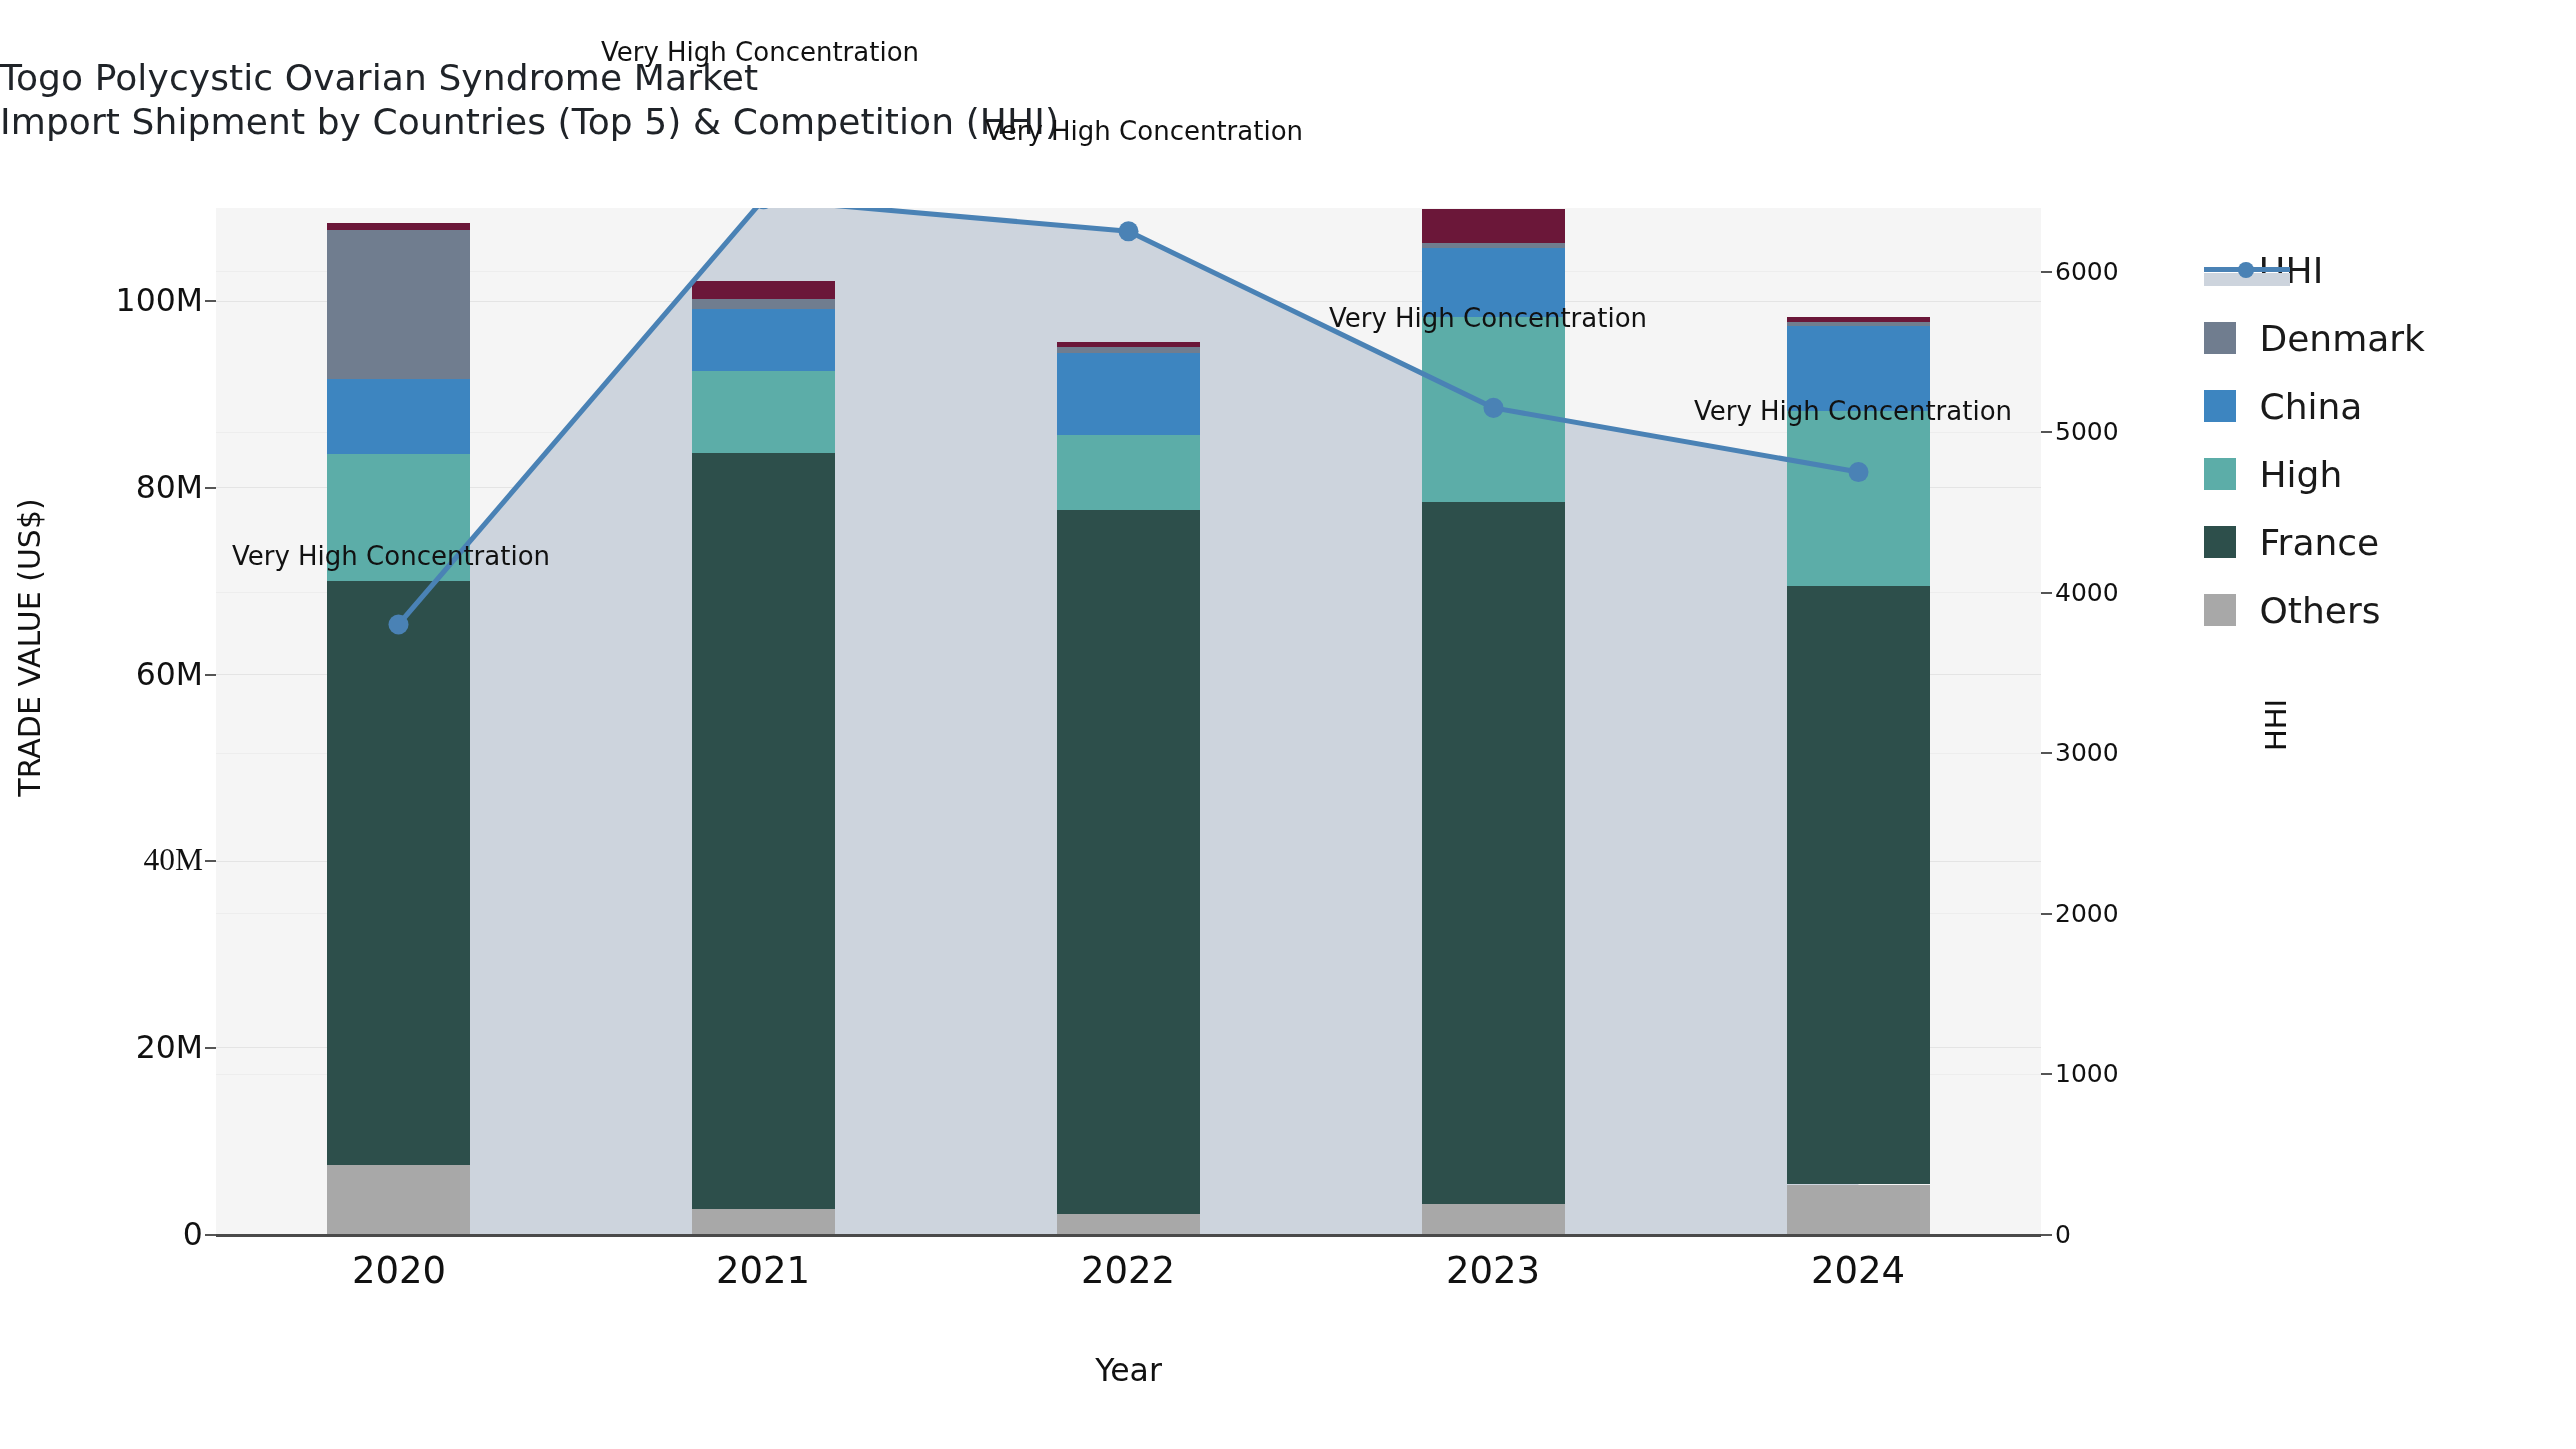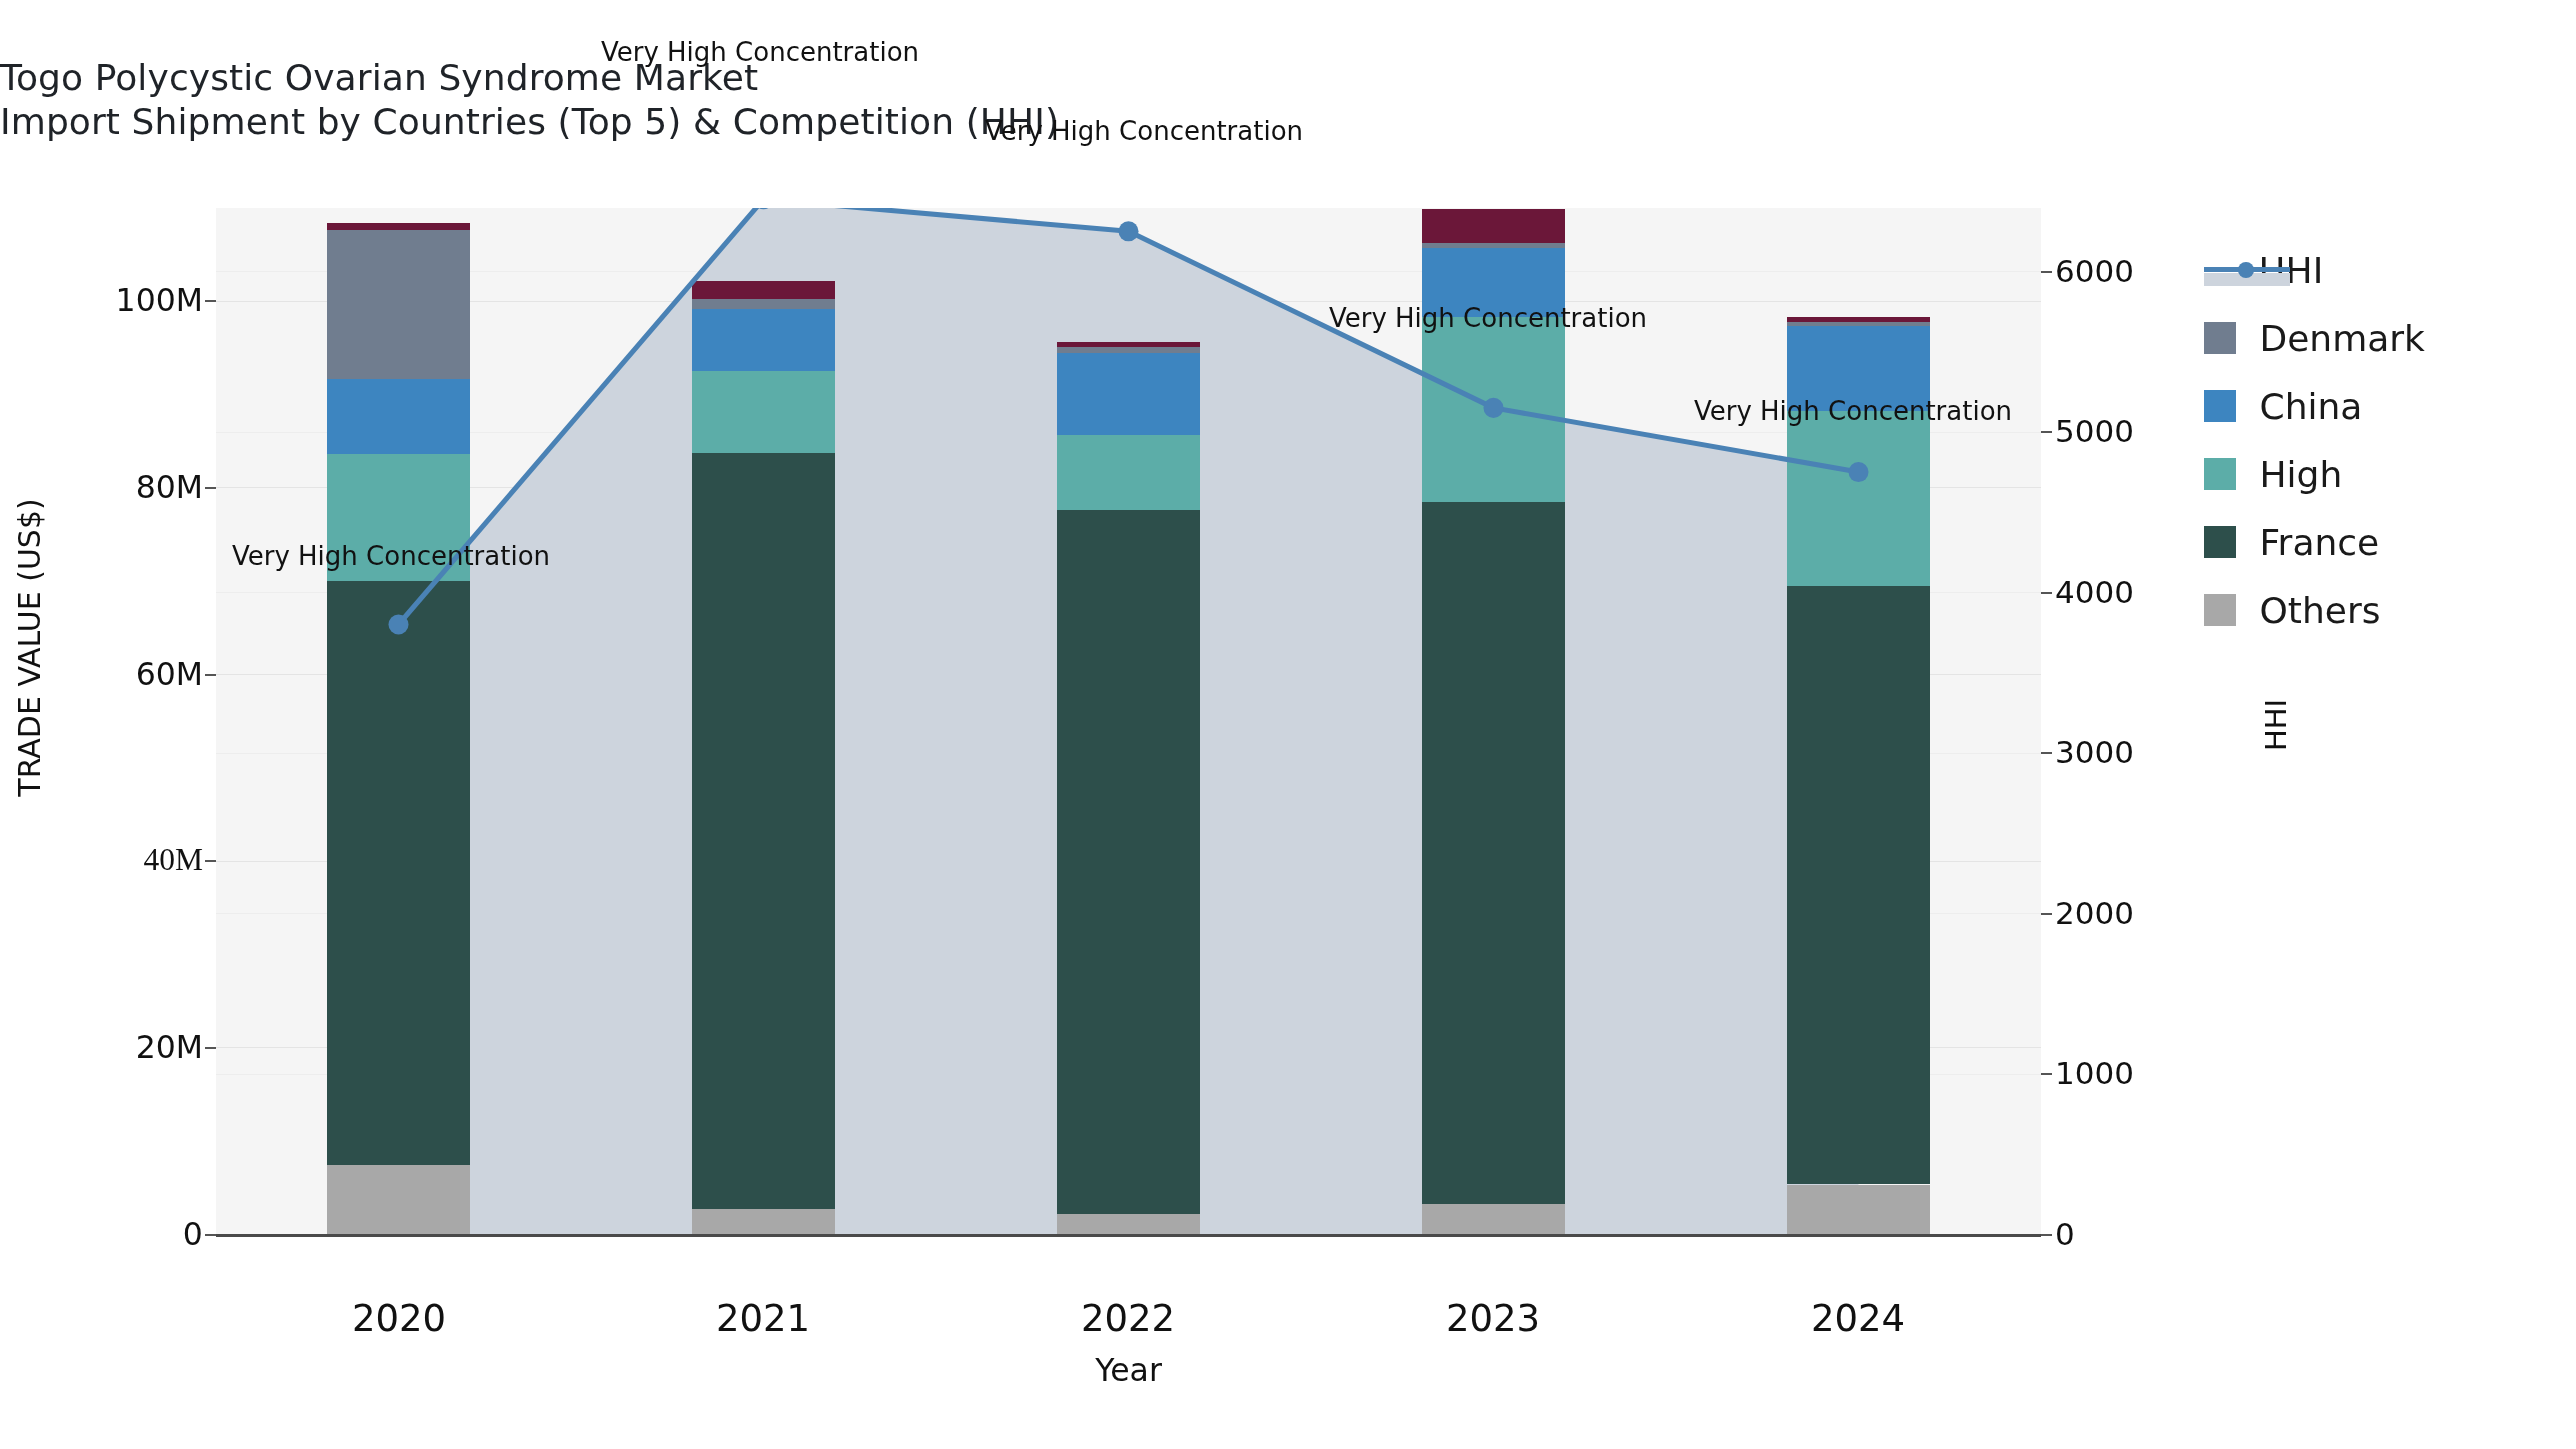--- a/index.html
+++ b/index.html
@@ -21,26 +21,26 @@
   
   #xaxis-line{position:absolute;left:216px;top:1234px;width:1825px;height:2.9px;background:#4a4a4a;}
 
   
   .bar-group{position:absolute;bottom:0;}
   .seg{position:absolute;left:0;width:100%;}
 
   
   .ytick{position:absolute;right:2.1px;transform:translateY(-50%);font-size:31.5px;color:#111;text-align:right;white-space:nowrap;}
   #ylabels-left{position:absolute;left:0;top:0;width:205px;height:1449px;}
-  .ytick-r{position:absolute;left:0;transform:translateY(-50%);font-size:31px;color:#111;white-space:nowrap;}
+  .ytick-r{position:absolute;left:0;transform:translateY(-50%);font-size:25px;color:#111;white-space:nowrap;}
   #ylabels-right{position:absolute;left:2055px;top:0;width:215px;height:1449px;}
 
   .ytick-mark{position:absolute;width:11.4px;height:2.1px;background:#555;}
 
-  .xtick{position:absolute;top:1249px;transform:translateX(-50%);font-size:37px;color:#111;margin-top:48px;}
+  .xtick{position:absolute;top:1249px;transform:translateX(-50%);font-size:37px;color:#111;}
 
   #ylabel-left-title{position:absolute;left:-185px;top:630px;width:429px;text-align:center;
      transform:rotate(-90deg);transform-origin:center center;font-size:30px;color:#111;white-space:nowrap;}
   #ylabel-right-title{position:absolute;left:2168px;top:708px;width:215px;text-align:center;
      transform:rotate(-90deg);transform-origin:center center;font-size:29px;color:#111;white-space:nowrap;}
   #xlabel-title{position:absolute;left:216px;top:1352px;width:1825px;text-align:center;font-size:31.5px;color:#111;}
 
   
   .annot{position:absolute;font-size:26px;color:#111;white-space:nowrap;transform:translate(-50%,-50%);}
 

